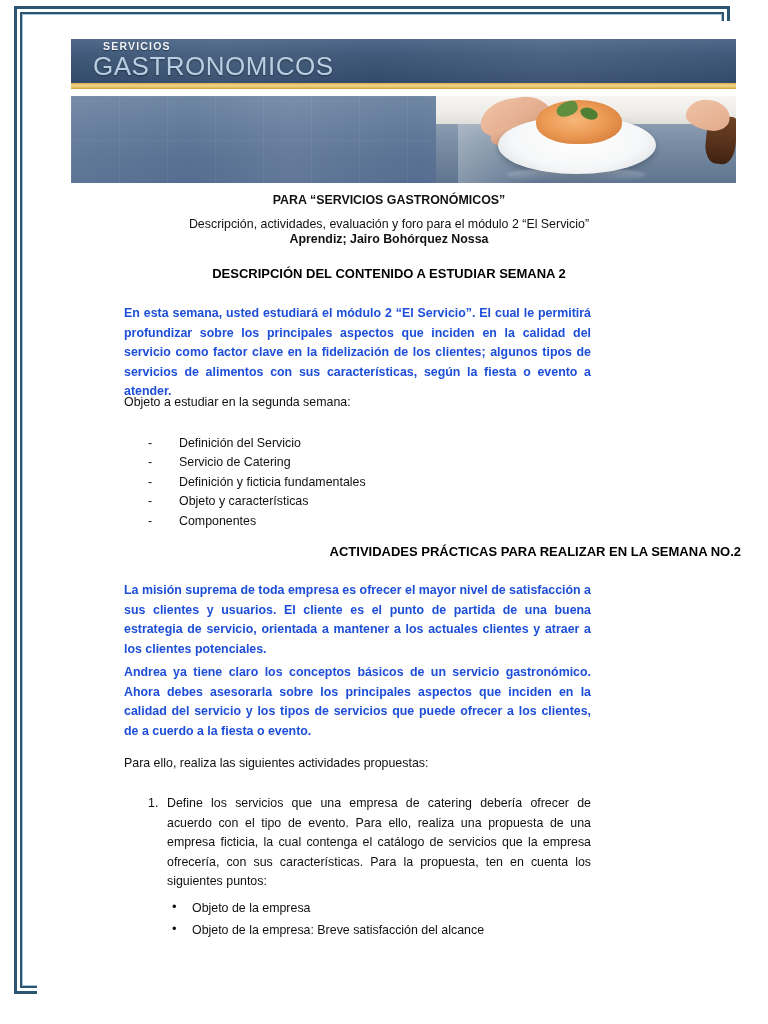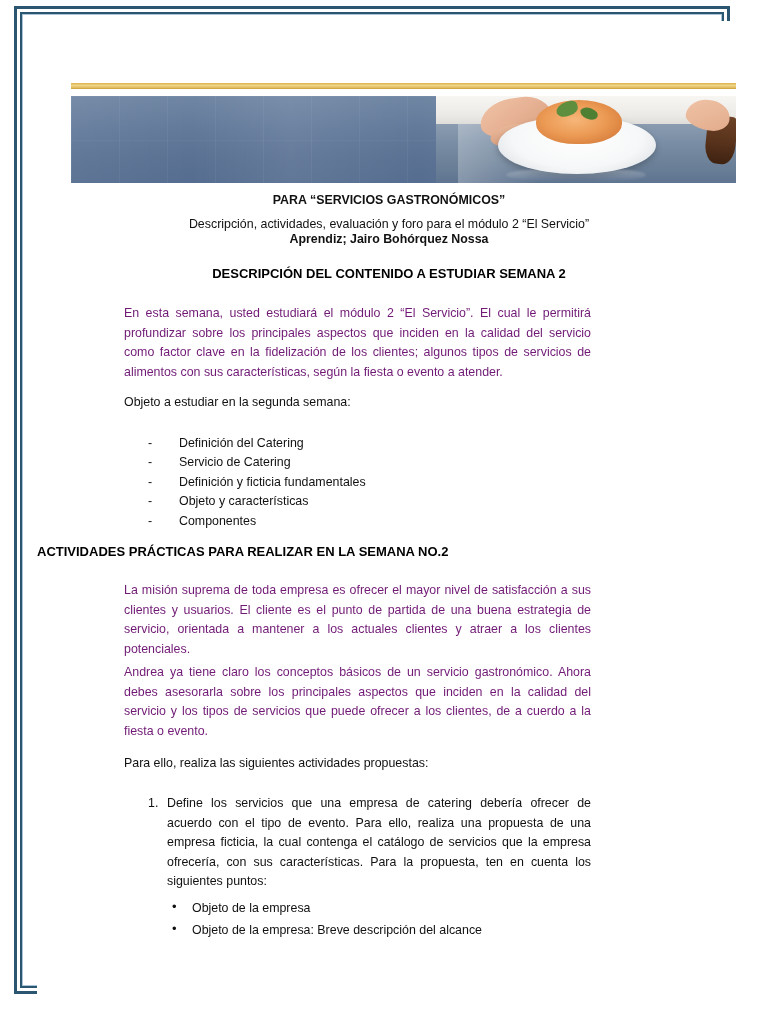--- a/index.html
+++ b/index.html
@@ -219,22 +219,23 @@
   .line {
     position: absolute;
     font-size: 12.4px;
     color: #111111;
     white-space: nowrap;
   }
   .para {
     position: absolute;
     font-size: 12.4px;
     line-height: 19.6px;
-    color: #701a75;
+    color: #1d4ed8;
     text-align: justify;
+    font-weight: bold;
   }
   .head {
     position: absolute;
     font-size: 13px;
     font-weight: bold;
     color: #000000;
     white-space: nowrap;
   }
 
   .dash-list { position: absolute; }
@@ -283,20 +284,26 @@
 
 <div id="page-frame">
   <div id="page-frame-inner">
     <div id="page-frame-hair"></div>
   </div>
 
   <div id="sheet">
 
     <div class="banner">
 
+      <div class="banner-top">
+        <div class="logo-block">
+          <span class="logo-servicios">SERVICIOS</span>
+          <span class="logo-gastro">GASTRONOMICOS</span>
+        </div>
+      </div>
 
       <div class="banner-goldline"></div>
       <div class="banner-white-gap"></div>
 
       <div class="banner-photo">
         <div class="tile-grid"></div>
         <div class="tile-sheen"></div>
 
         <div class="photo-right">
           <div class="chef-coat"></div>
@@ -324,41 +331,41 @@
 
       <div class="head t-center" style="left:0; top:245px; width:704px;">DESCRIPCIÓN DEL CONTENIDO A ESTUDIAR SEMANA 2</div>
 
       <div class="para" style="left:87px; top:283px; width:467px;">En esta semana, usted estudiará el módulo 2 “El Servicio”. El cual le permitirá profundizar sobre los principales aspectos que inciden en la calidad del servicio como factor clave en la fidelización de los clientes; algunos tipos de servicios de alimentos con sus características, según la fiesta o evento a atender.</div>
 
       <div class="line" style="left:87px; top:374px;">Objeto a estudiar en la segunda  semana:</div>
 
       <div class="dash-list" style="left:111px; top:413px;">
         <div class="dash-item">
           <span class="mk">-</span>
-          <span>Definición del Catering</span>
+          <span>Definición del Servicio</span>
         </div>
         <div class="dash-item">
           <span class="mk">-</span>
           <span>Servicio de Catering</span>
         </div>
         <div class="dash-item">
           <span class="mk">-</span>
           <span>Definición y ficticia fundamentales</span>
         </div>
         <div class="dash-item">
           <span class="mk">-</span>
           <span>Objeto y características</span>
         </div>
         <div class="dash-item">
           <span class="mk">-</span>
           <span>Componentes</span>
         </div>
       </div>
 
-      <div class="head" style="left:0; top:523px; width:704px; text-align:left;">ACTIVIDADES PRÁCTICAS PARA REALIZAR EN LA SEMANA NO.2</div>
+      <div class="head" style="left:0; top:523px; width:704px; text-align:right;">ACTIVIDADES PRÁCTICAS PARA REALIZAR EN LA SEMANA NO.2</div>
 
       <div class="para" style="left:87px; top:560px; width:467px;">La misión suprema de toda empresa es ofrecer el mayor nivel de satisfacción a sus clientes y usuarios. El cliente es el punto de partida de una buena estrategia de servicio, orientada a mantener a los actuales clientes y atraer a los clientes potenciales.</div>
 
       <div class="para" style="left:87px; top:642px; width:467px;">Andrea ya tiene claro los conceptos básicos de un servicio gastronómico.  Ahora debes asesorarla sobre los principales aspectos que inciden en la calidad del servicio y los tipos de servicios que puede ofrecer a los clientes, de a cuerdo a la fiesta o evento.</div>
 
       <div class="line" style="left:87px; top:735px;">Para ello, realiza las siguientes actividades propuestas:</div>
 
       <div class="num-list" style="left:111px; top:773px; width:443px;">
         <div class="num-item">
           <span class="mk">1.</span>
@@ -366,19 +373,19 @@
         </div>
       </div>
 
       <div class="bullet-list" style="left:135px; top:876px;">
         <div class="bullet-item">
           <span class="mk">•</span>
           <span>Objeto de la empresa</span>
         </div>
         <div class="bullet-item">
           <span class="mk">•</span>
-          <span>Objeto de la empresa:  Breve descripción del alcance</span>
+          <span>Objeto de la empresa:  Breve satisfacción del alcance</span>
         </div>
       </div>
 
     </div>
   </div>
 </div>
 
 </body></html>

